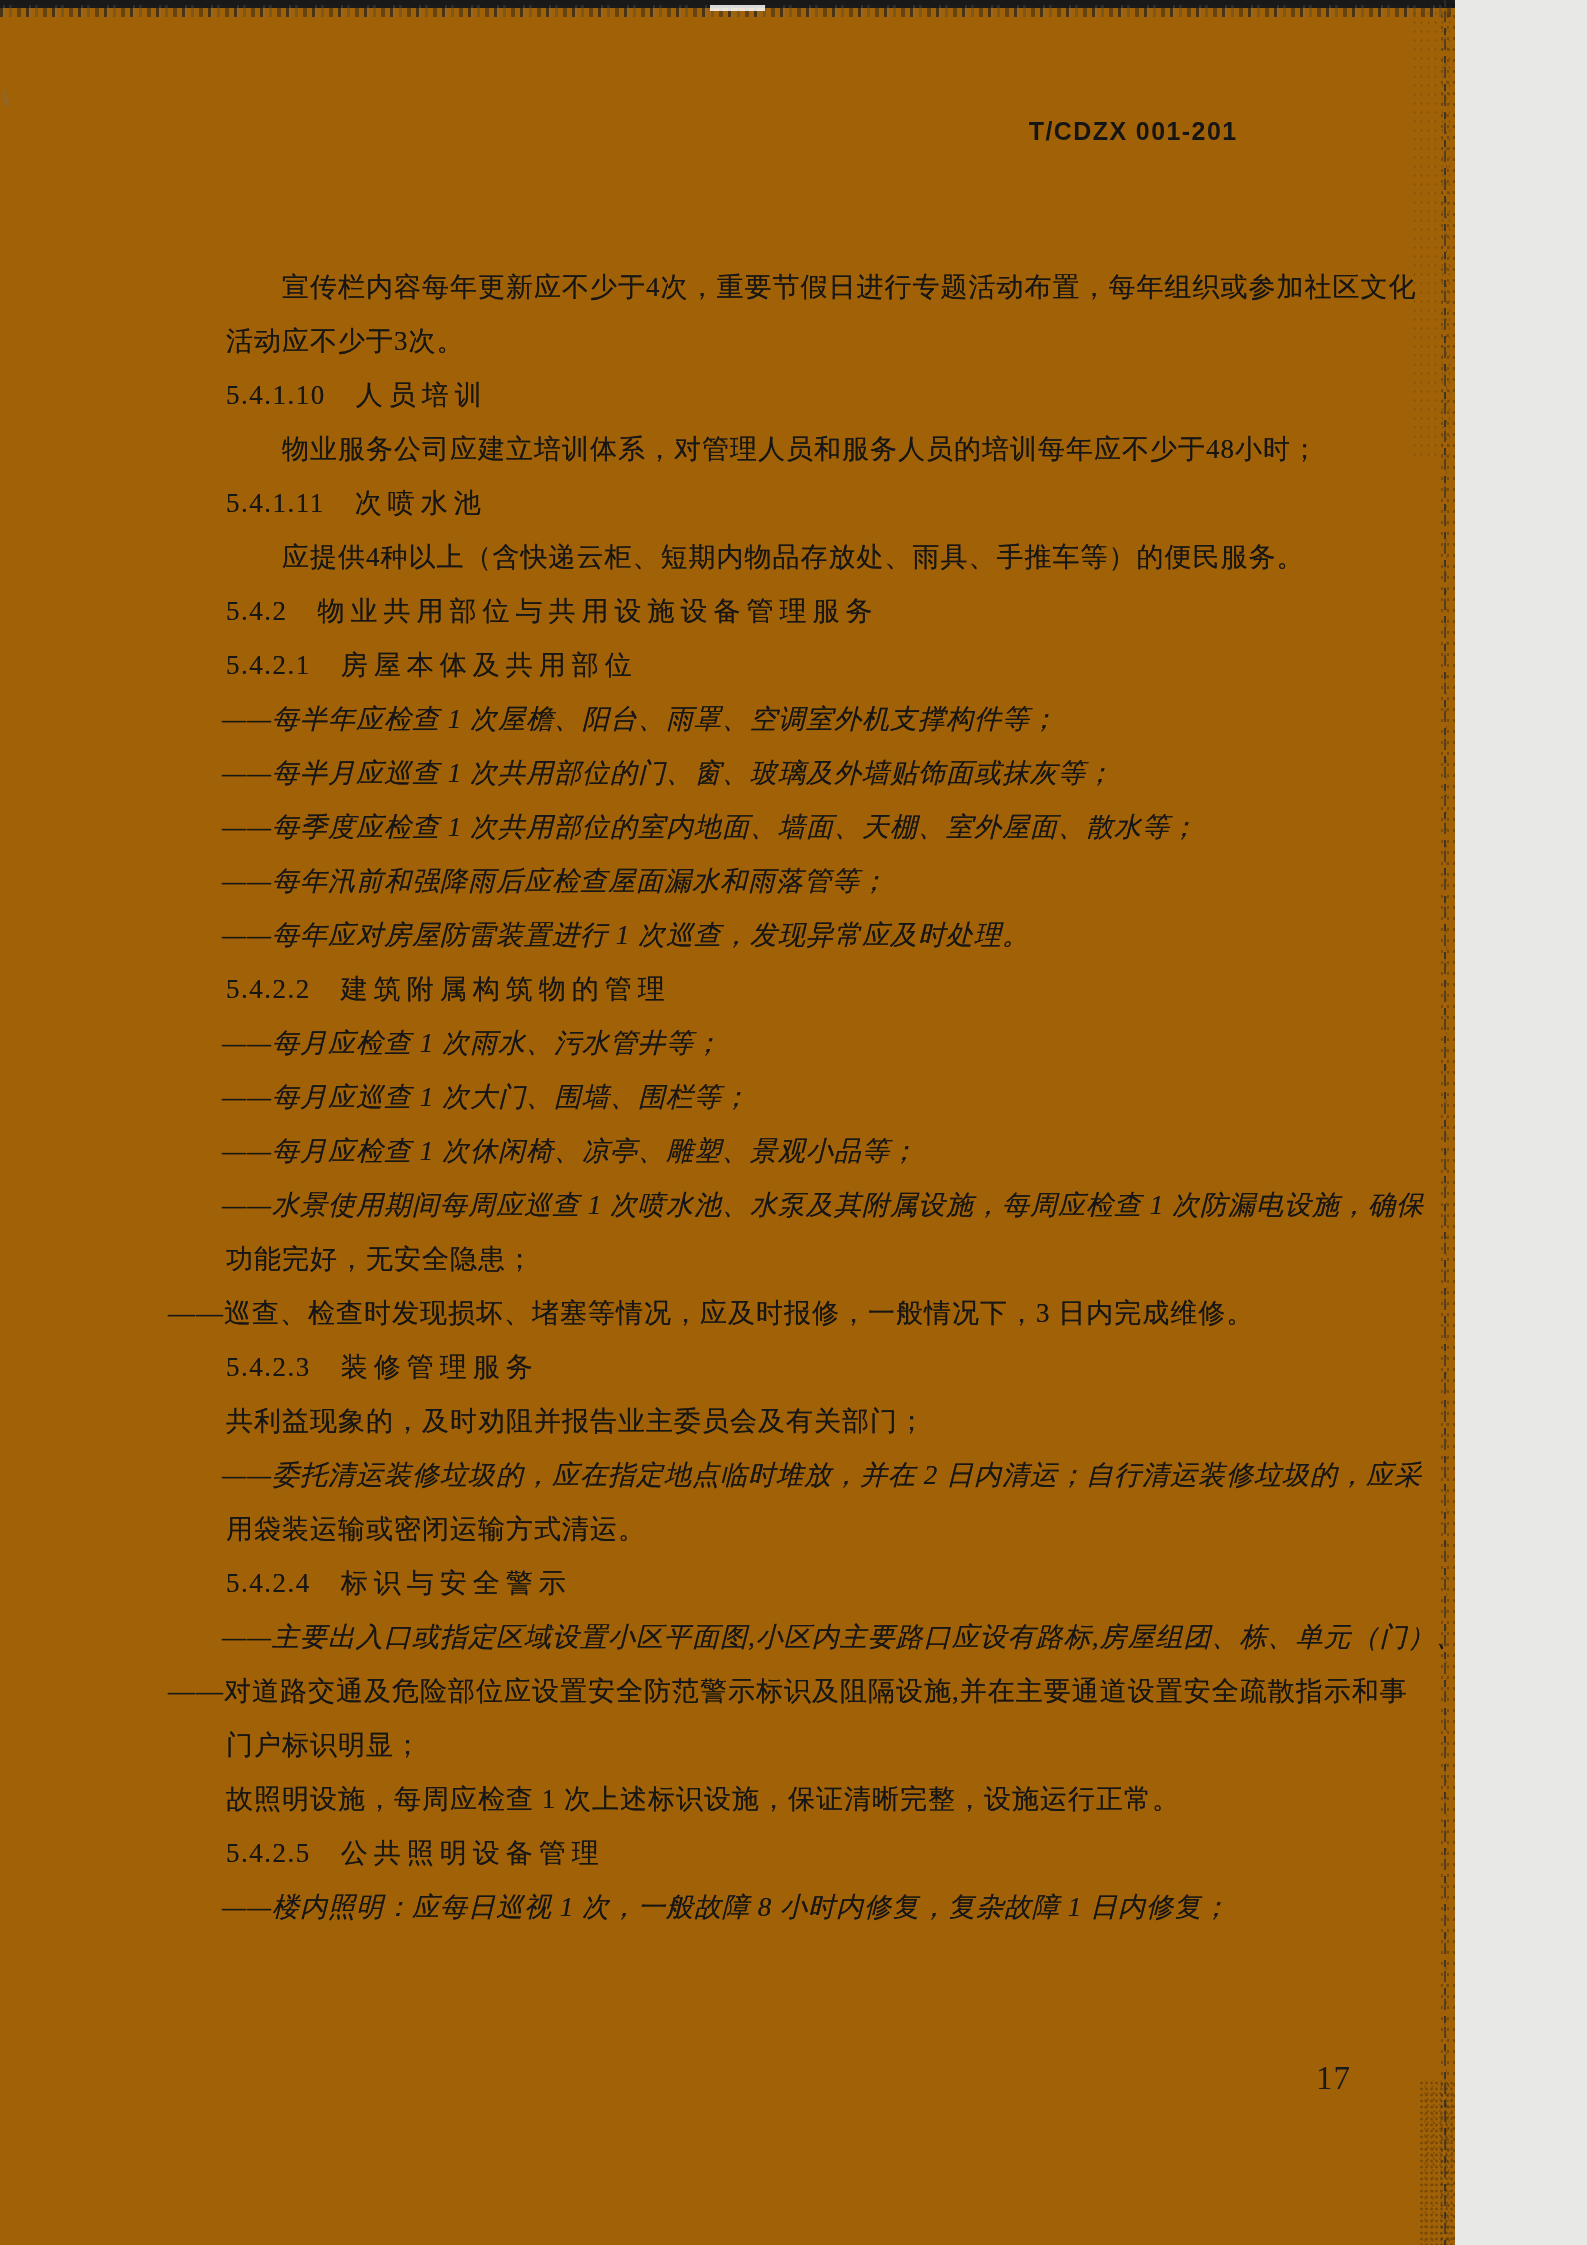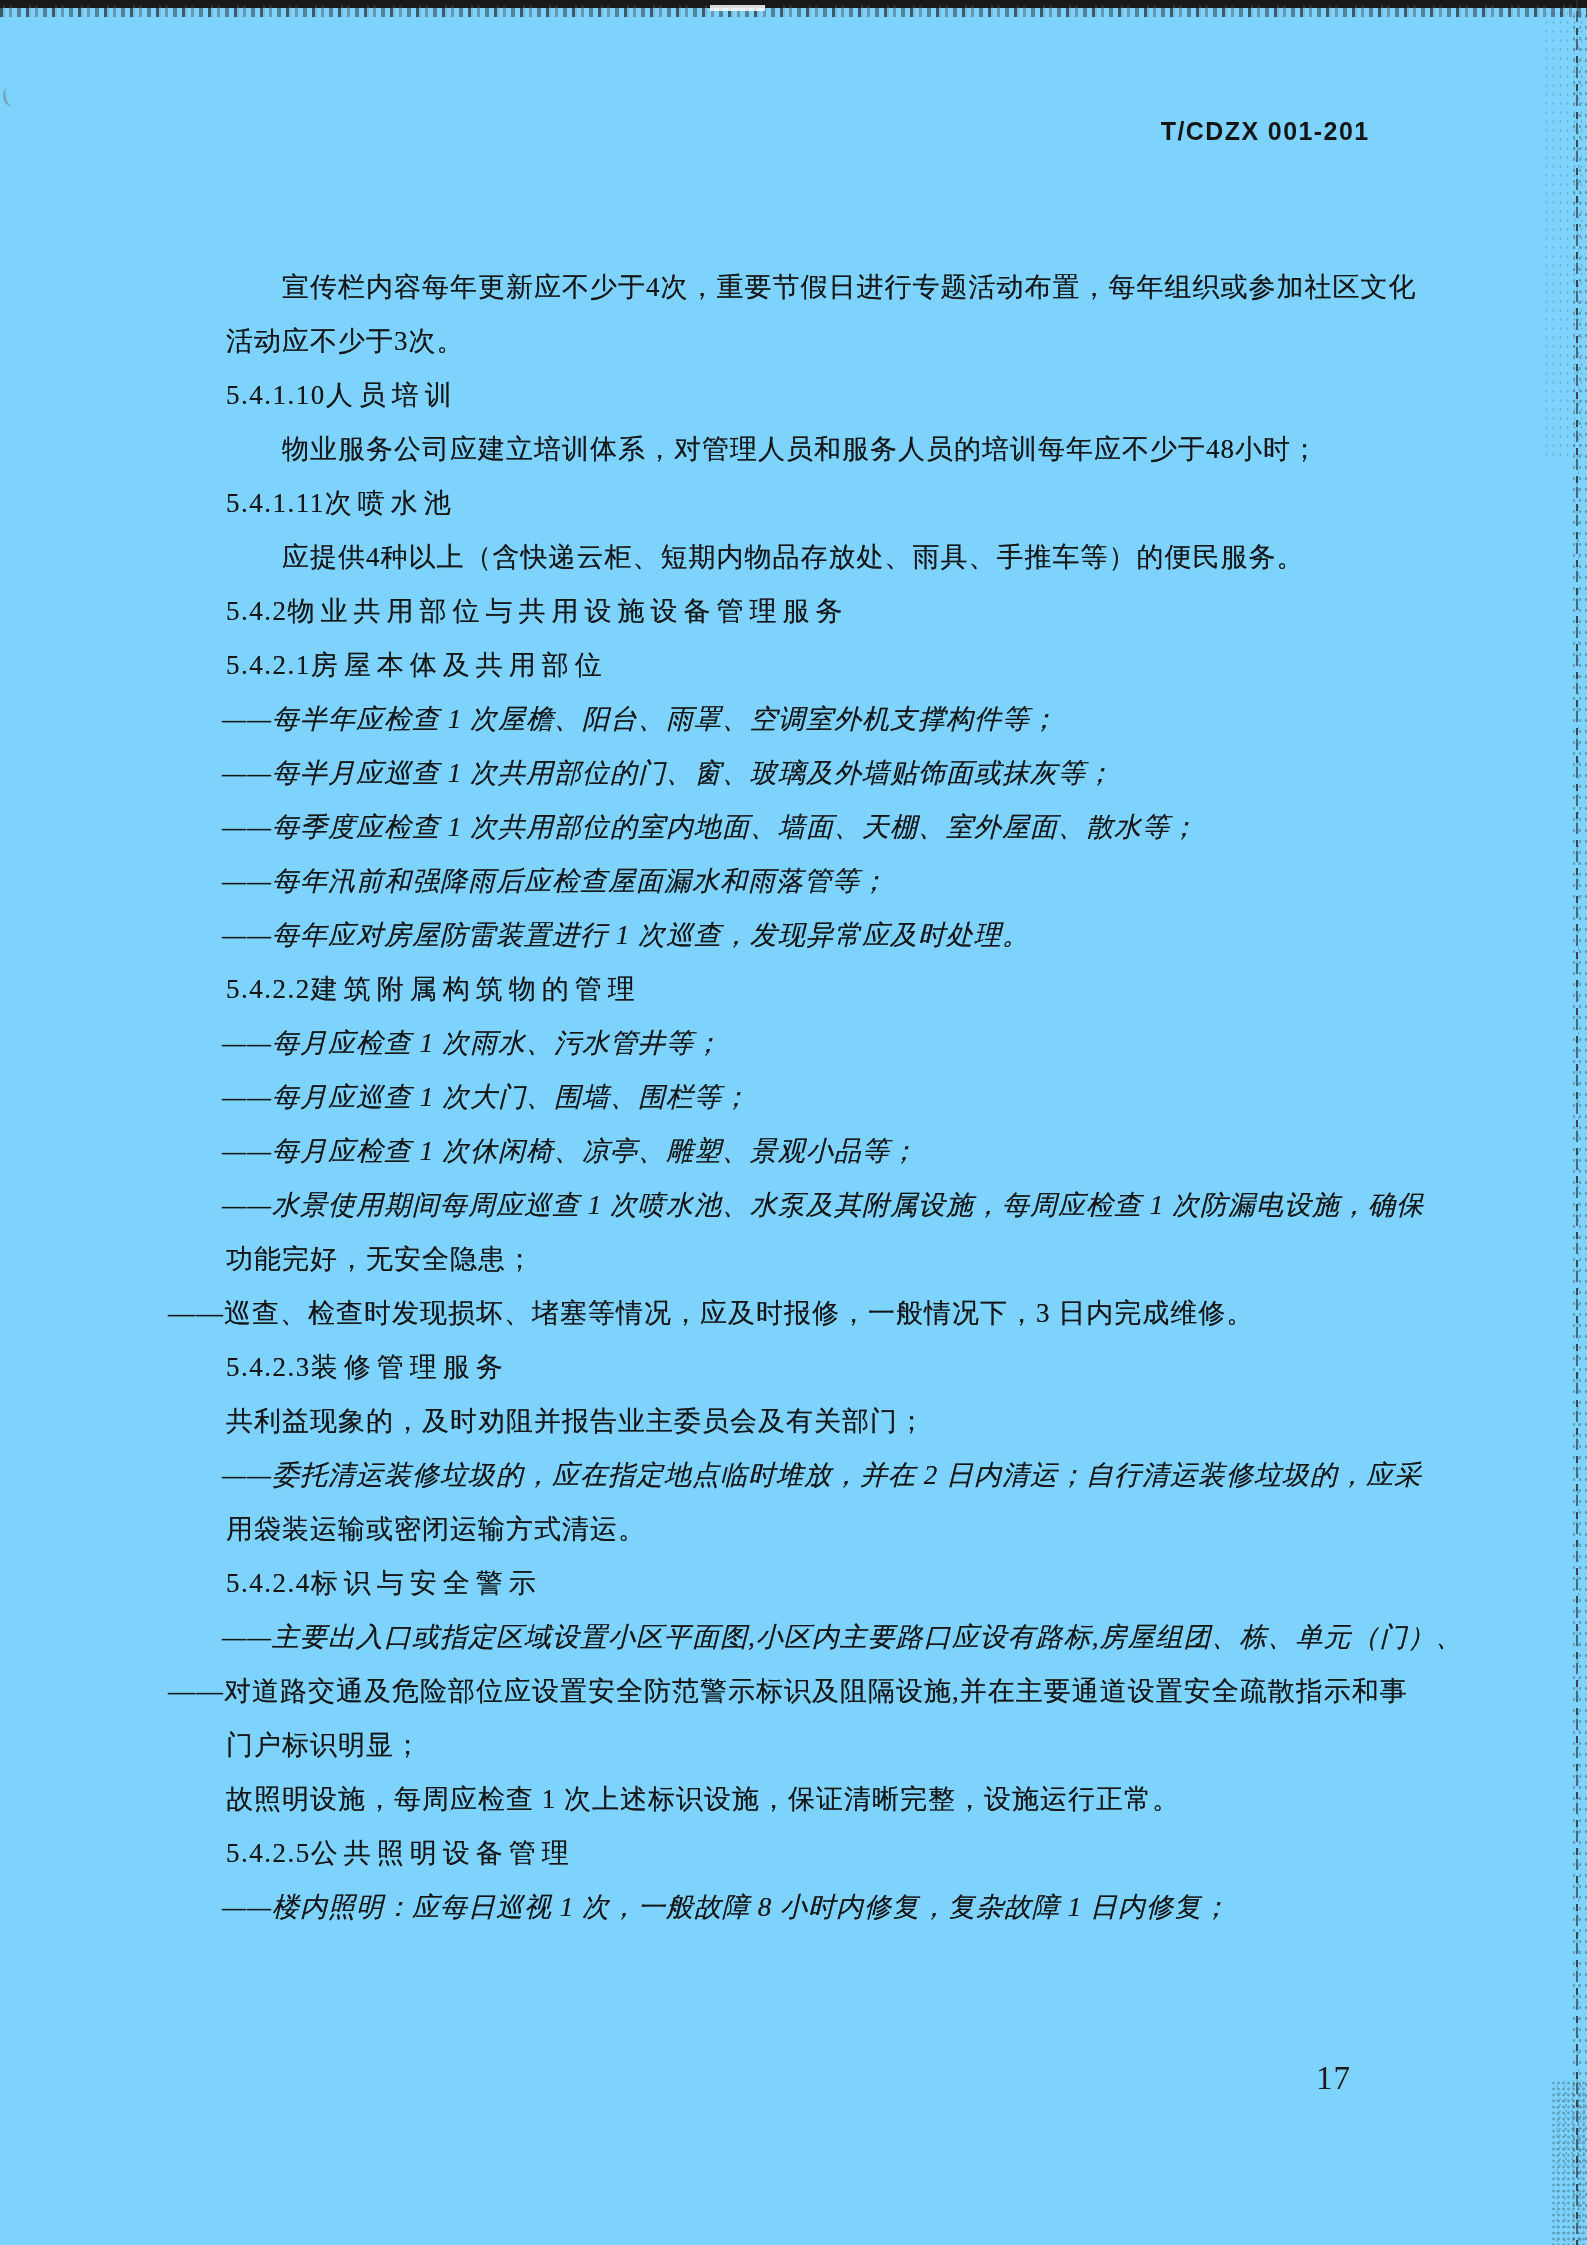--- a/index.html
+++ b/index.html
@@ -1,19 +1,19 @@
 <!DOCTYPE html>
 <html><head>
 <meta charset="utf-8">
 <style>
   html,body{margin:0;padding:0;background:#e8e8e6;}
   .page{
     position:relative;
-    width:1587px;height:2245px;
-    background:#7dd3fc;
+    width:1455px;height:2245px;
+    background:#a16207;
     overflow:hidden;
     font-family:"Liberation Serif","DejaVu Serif",serif;
     text-align:center;
   }
   
   .top-band{position:absolute;top:0;left:0;width:1587px;height:8px;background:#191919;}
   .top-band-noise{
     position:absolute;top:5px;left:0;width:1587px;height:12px;
     background:repeating-linear-gradient(90deg,
       rgba(25,25,25,.85) 0 3px, rgba(120,120,120,.35) 3px 5px,
@@ -72,21 +72,21 @@
   .content{position:absolute;left:0;top:260px;width:1587px;padding-left:36px;}
   .line{
     height:54px;display:flex;align-items:center;
     margin-left:190px;white-space:nowrap;
     font-size:27px;color:#161616;letter-spacing:1px;
     text-shadow:0 0 .5px rgba(0,0,0,.55);
   }
   .line.indent{padding-left:56px;}
   .line.dash{margin-left:186px;font-style:italic;}
   .line.dash-out{margin-left:132px;}
-  .line.heading .h-num{letter-spacing:1.5px;}
+  .line.heading .h-num{margin-right:30px;letter-spacing:1.5px;}
   .line.heading .h-title{letter-spacing:6px;}
 </style>
 </head>
 <body>
 
 <div class="page">
 
   <div class="top-band"></div>
   <div class="top-band-noise"></div>
   <div class="top-band-gap"></div>

